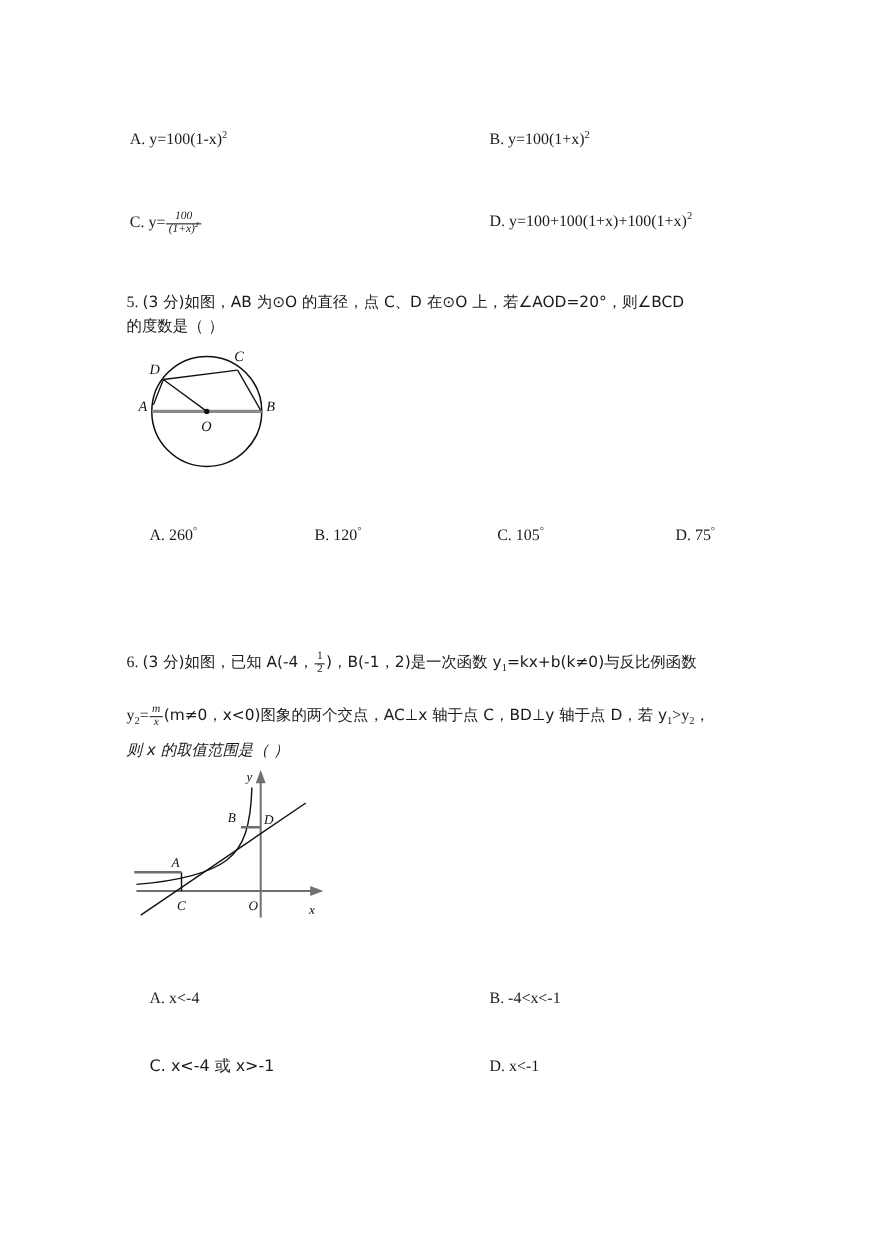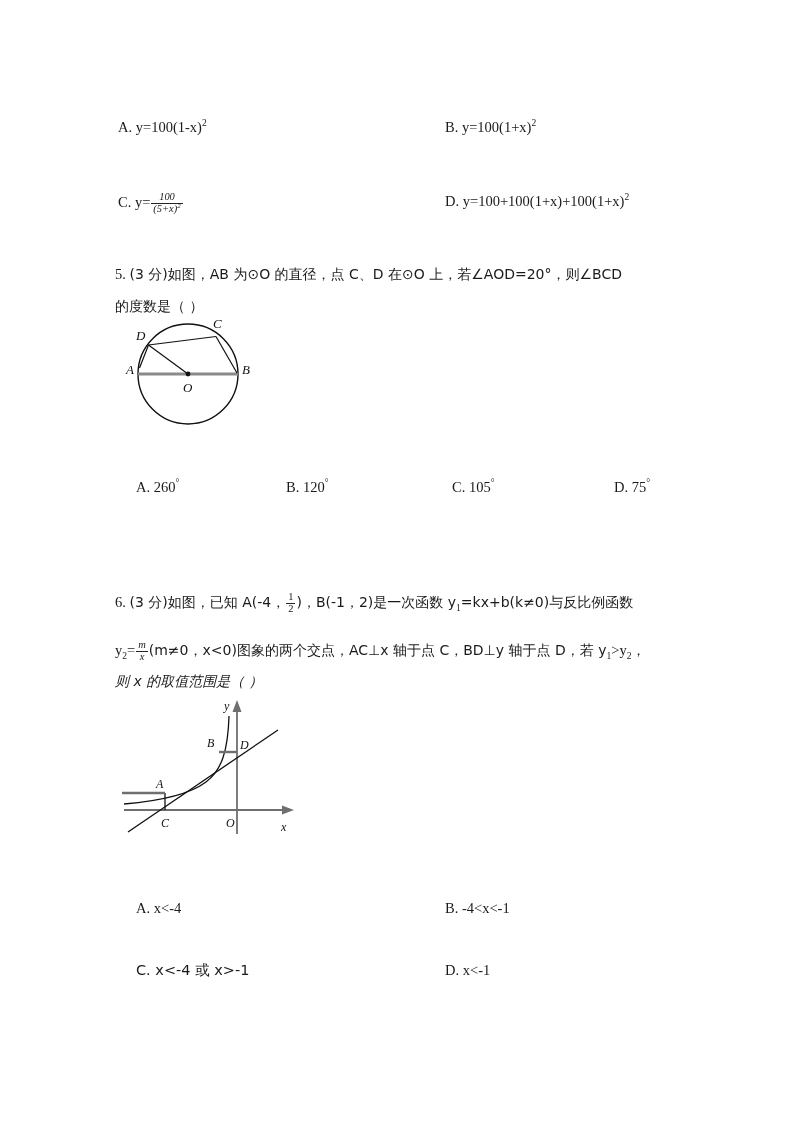--- a/index.html
+++ b/index.html
@@ -109,34 +109,34 @@
     </span>
     <span class="opt" style="left:327px;">
       <span class="lbl">B.</span>
       <span>y=100(1+x)</span><sup class="exp">2</sup>
     </span>
   </div>
 
   <div class="opt-row" style="top:192px;">
     <span class="opt" style="left:0;">
       <span class="lbl">C.</span>
-      <span>y=</span><span class="frac"><span class="num">100</span><span class="den"><span>(5+x)</span><sup class="exp">2</sup></span></span>
+      <span>y=</span><span class="frac"><span class="num">100</span><span class="den"><span>(1+x)</span><sup class="exp">2</sup></span></span>
     </span>
     <span class="opt" style="left:327px;">
       <span class="lbl">D.</span>
       <span>y=100+100(1+x)+100(1+x)</span><sup class="exp">2</sup>
     </span>
   </div>
 
   <div class="qtext" style="left:115px; top:266px; width:580px;">
     <div class="qline">
       <span>5.</span>
       <span class="cjk">(3 分)</span><span class="cjk">如图，AB 为⊙O 的直径，点 C、D 在⊙O 上，若∠AOD=20°，则∠BCD</span>
     </div>
-    <div class="qline" style="margin-top:14px;">
+    <div class="qline" style="margin-top:4px;">
       <span class="cjk">的度数是（        ）</span>
     </div>
   </div>
 
   <div class="figure" style="left:112px; top:312px;">
     <svg width="165" height="118" viewBox="0 0 165 118">
 
       <circle cx="76" cy="62" r="50" fill="none" stroke="#111" stroke-width="1.4"></circle>
 
       <line x1="26" y1="62" x2="126" y2="62" stroke="#8a8a8a" stroke-width="3"></line>

